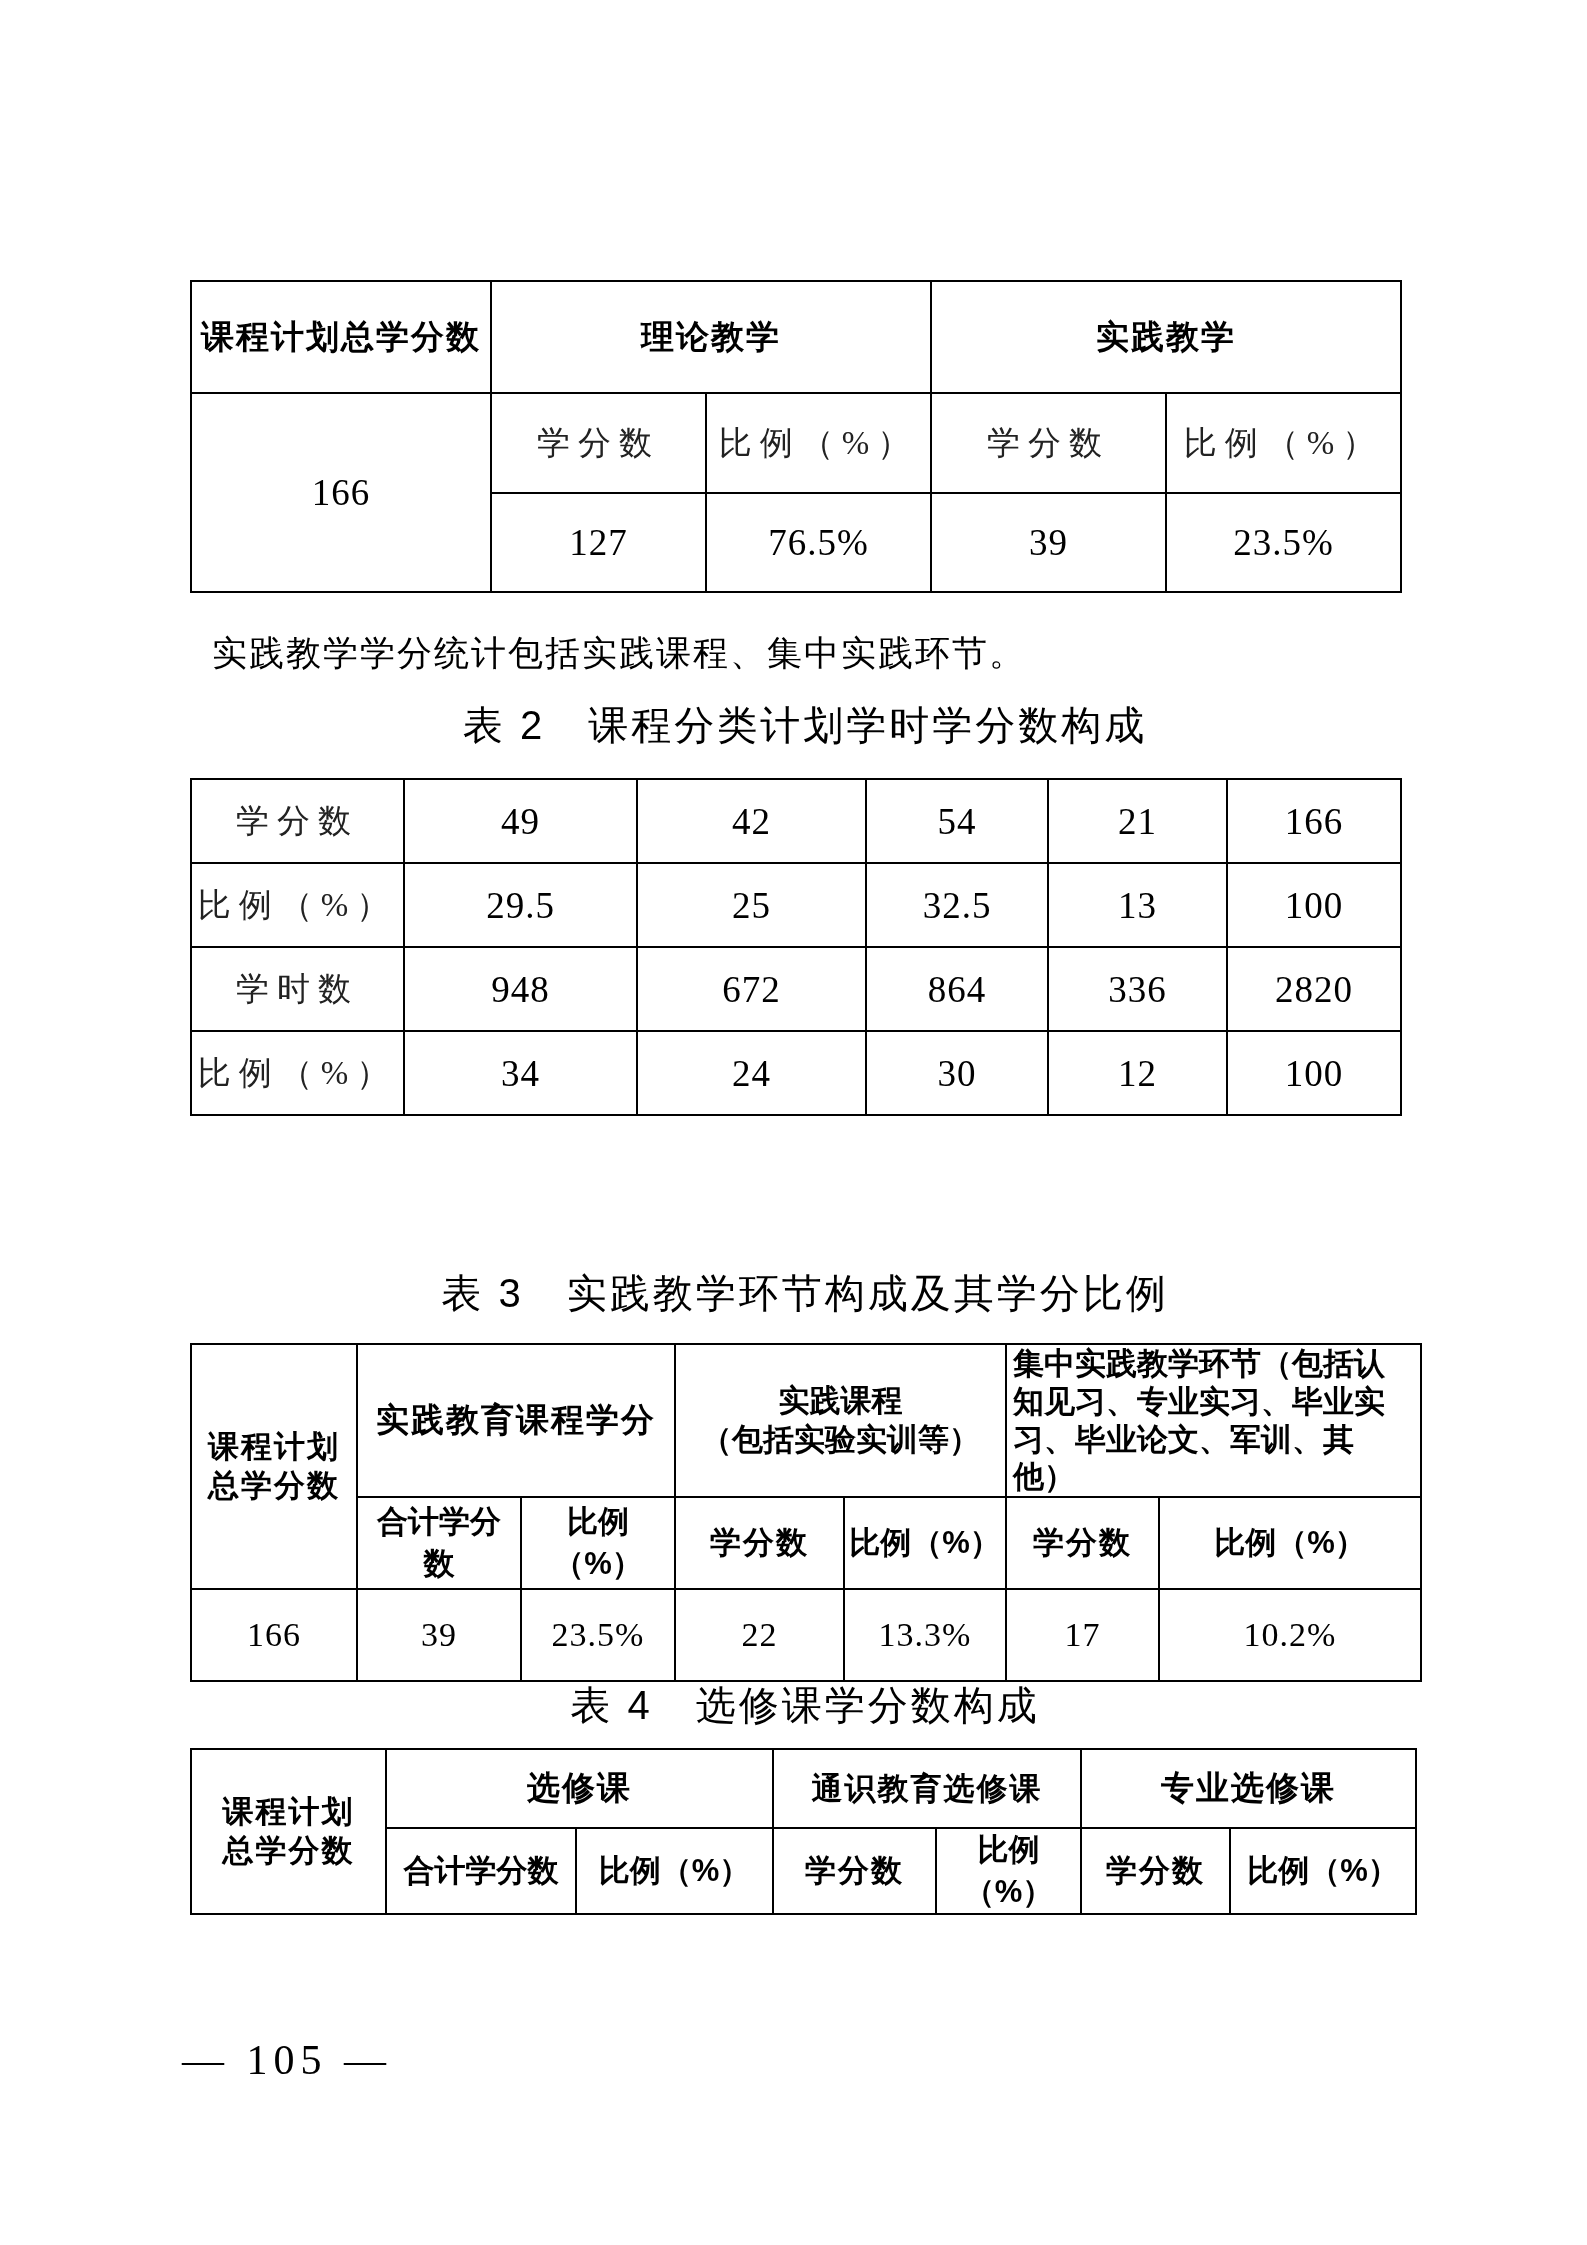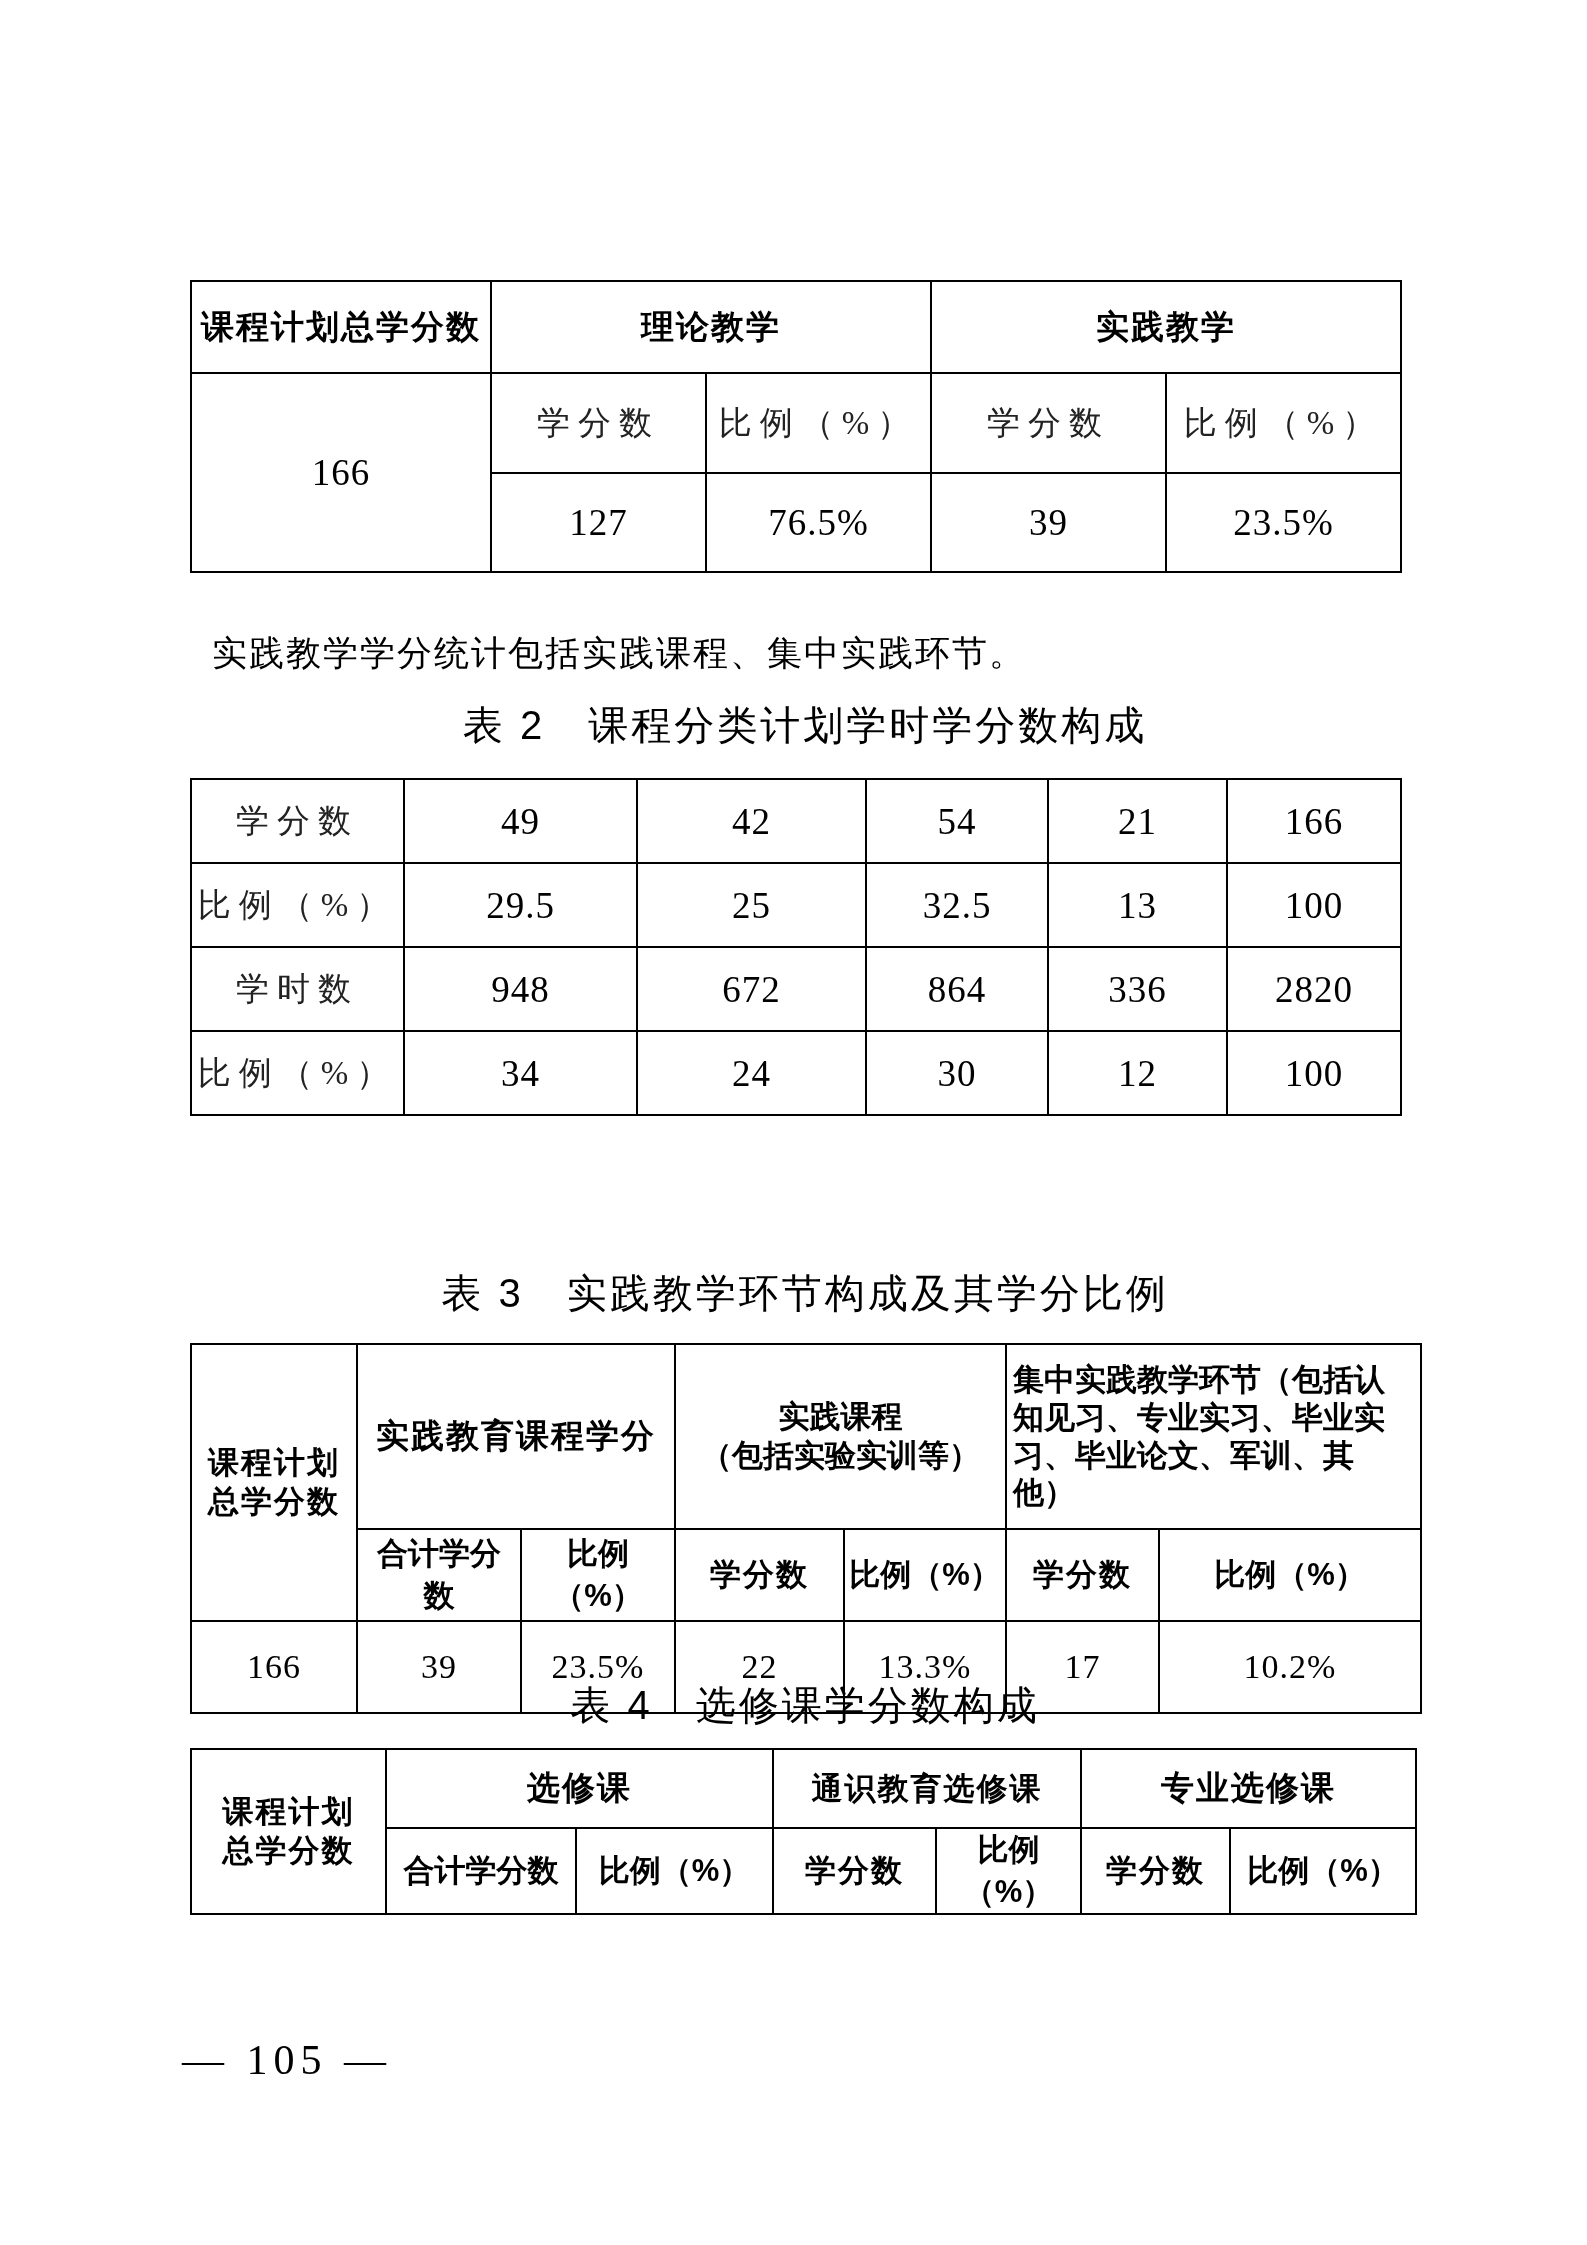--- a/index.html
+++ b/index.html
@@ -14,21 +14,21 @@
     overflow:hidden;
   }
   table { border-collapse:collapse; table-layout:fixed; position:absolute; background:#fff; }
   td { border:2px solid #000; text-align:center; vertical-align:middle; padding:0 4px; overflow:hidden; }
   
   .hdr { font-family:"Liberation Sans", sans-serif; font-weight:bold; font-size:33px; letter-spacing:2px; }
   
   .sub { font-family:"Liberation Serif", serif; font-size:33px; letter-spacing:8px; color:#222; }
   
   .num { font-family:"Liberation Serif", serif; font-size:37px; letter-spacing:1px; }
-  .t3hdr-left { text-align:left; font-size:31px; line-height:1.22; letter-spacing:0; padding:16px 6px; }
+  .t3hdr-left { text-align:left; font-size:31px; line-height:1.22; letter-spacing:0; padding:0 6px; }
   .two-line span { display:block; line-height:1.25; }
   .caption {
     position:absolute; left:190px; width:1230px;
     text-align:center;
     font-family:Liberation Sans, sans-serif;
     font-size:40px; letter-spacing:3px;
   }
   .note {
     position:absolute;
     font-family:"Liberation Serif", serif;
@@ -47,21 +47,21 @@
 
   <table style="left:190px; top:280px; width:1210px;">
     <colgroup>
       <col style="width:300px">
         <col style="width:215px">
         <col style="width:225px">
       <col style="width:235px">
         <col style="width:235px">
     </colgroup>
     <tbody>
-        <tr style="height:92px;">
+        <tr style="height:112px;">
       <td class="hdr">课程计划总学分数</td>
       <td class="hdr" colspan="2">理论教学</td>
       <td class="hdr" colspan="2">实践教学</td>
     </tr>
     <tr style="height:100px;">
       <td class="num" rowspan="2">166</td>
       <td class="sub">学分数</td>
       <td class="sub">比例（%）</td>
       <td class="sub">学分数</td>
       <td class="sub">比例（%）</td>

